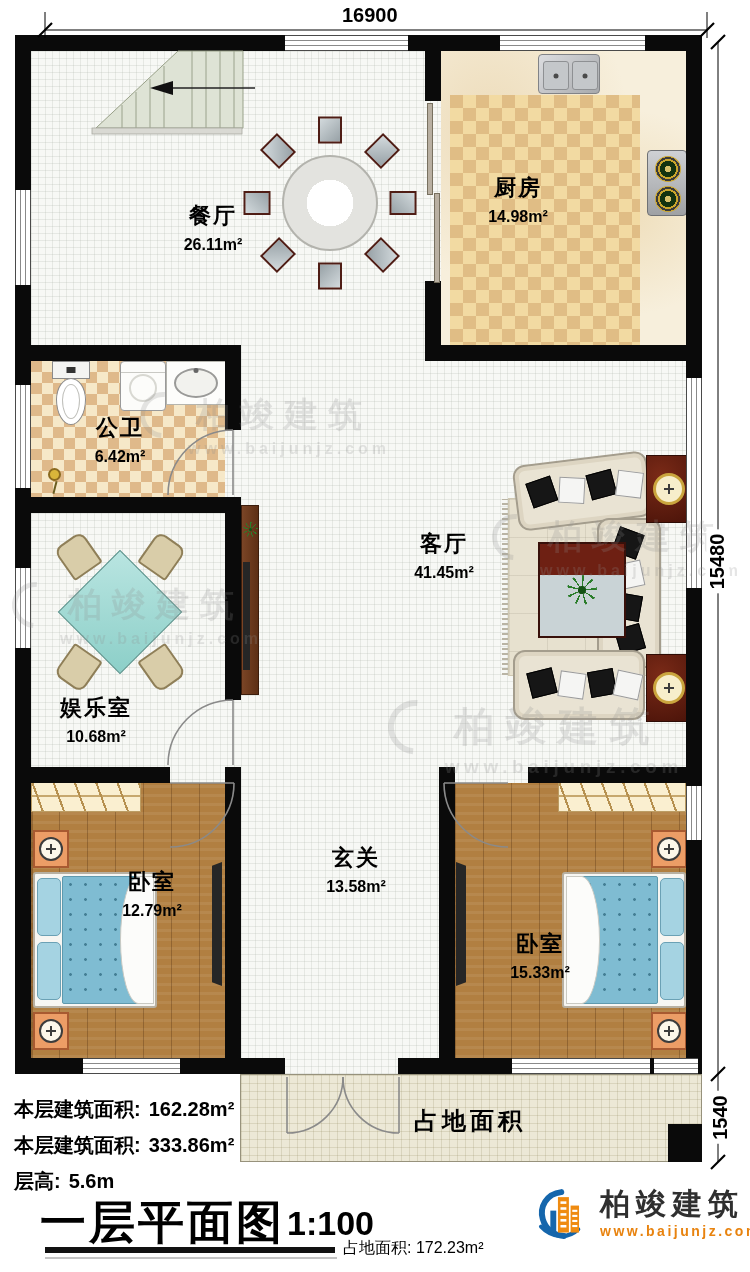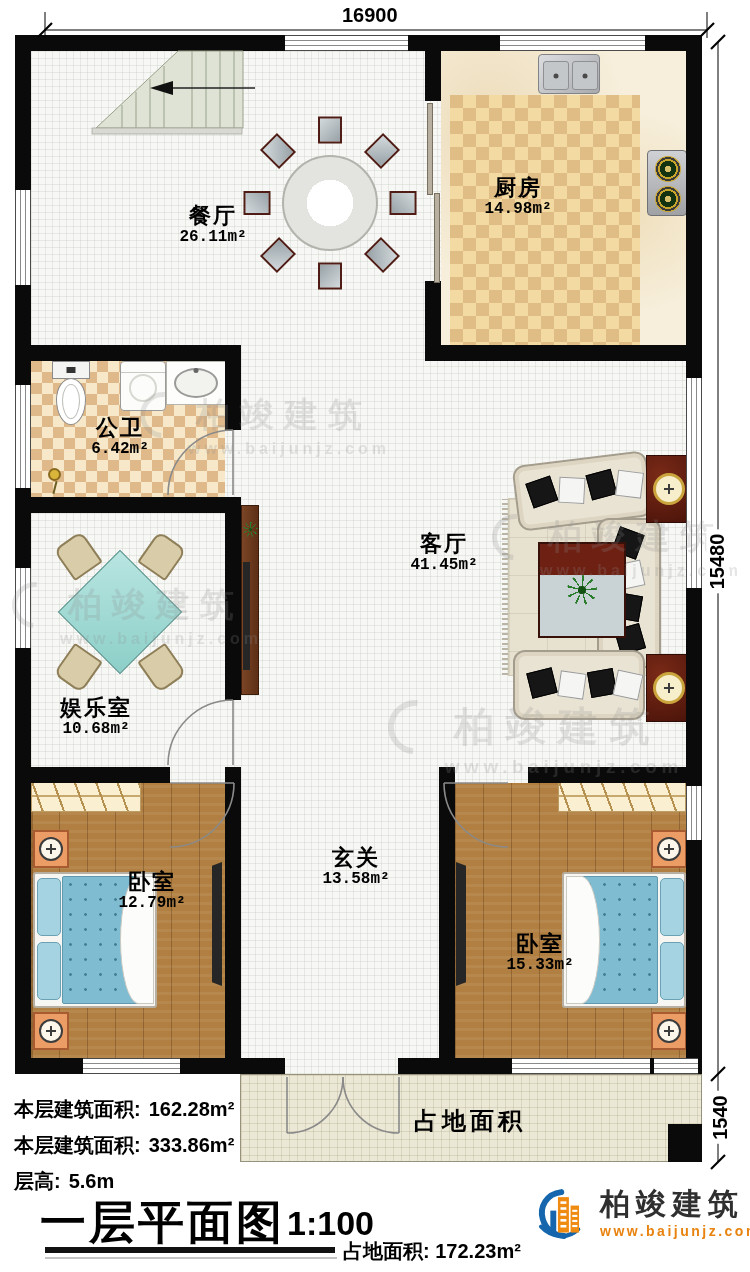--- a/index.html
+++ b/index.html
@@ -32,21 +32,21 @@
     background-image:linear-gradient(#8a8a8a,#8a8a8a),linear-gradient(#8a8a8a,#8a8a8a);
     background-size:100% 1px,100% 1px;background-position:0 4px,0 9px;background-repeat:no-repeat;}
   .win-v{position:absolute;width:16px;background:#fff;z-index:41;box-sizing:border-box;
     border-left:1.6px solid #4a4a4a;border-right:1.6px solid #4a4a4a;
     background-image:linear-gradient(90deg,#8a8a8a,#8a8a8a),linear-gradient(90deg,#8a8a8a,#8a8a8a);
     background-size:1px 100%,1px 100%;background-position:4px 0,9px 0;background-repeat:no-repeat;}
   .slide-panel{position:absolute;background:#b9b0a2;border:1px solid #77705f;z-index:42;box-sizing:border-box;}
   
   .room-label{position:absolute;z-index:50;text-align:center;transform:translateX(-50%);white-space:nowrap;}
   .rname{font-size:22px;font-weight:bold;line-height:1.05;letter-spacing:2px;}
-  .rarea{font-size:16px;font-weight:bold;margin-top:1px;letter-spacing:0;font-family:Liberation Mono, monospace;}
+  .rarea{font-size:16px;font-weight:bold;margin-top:9px;letter-spacing:0;}
   .porch-name{font-size:24px;letter-spacing:4px;}
   .dim{position:absolute;font-size:20px;font-weight:bold;z-index:60;background:#fff;padding:0 4px;white-space:nowrap;}
   .dim-v{transform:rotate(-90deg);transform-origin:center;}
   
   .dtable{position:absolute;width:96px;height:96px;border-radius:50%;z-index:11;
     background:radial-gradient(circle,#ffffff 0 36%, #e3e3df 36% 72%, #c9c9c4 72%);border:2px solid #b3b3ad;box-sizing:border-box;}
   .dchair{position:absolute;width:24px;height:27px;z-index:10;box-sizing:border-box;
     background:linear-gradient(135deg,#d3dadd,#97a1a6);border:2.5px solid #4f1d15;}
   .etable{position:absolute;width:88px;height:88px;z-index:11;box-sizing:border-box;
     background:linear-gradient(135deg,#b9e5e1,#8ccfc8);border:1.5px solid #4e8d86;}
@@ -118,21 +118,21 @@
     border-bottom-color:transparent;border-radius:50%;transform:rotate(-40deg);flex:0 0 auto;}
   .wm-name{font-size:34px;font-weight:bold;letter-spacing:10px;white-space:nowrap;}
   .wm-url{font-size:16px;font-weight:bold;letter-spacing:4px;margin:2px 0 0 48px;white-space:nowrap;}
   
   .stat-row{position:absolute;font-size:20px;font-weight:bold;z-index:70;white-space:nowrap;}
   .stat-row .val{margin-left:8px;font-weight:bold;}
   .ftitle{position:absolute;font-size:46px;font-weight:bold;letter-spacing:3px;z-index:70;white-space:nowrap;}
   .fscale{position:absolute;font-size:34px;font-weight:bold;z-index:70;}
   .uline1{position:absolute;background:#111;z-index:70;}
   .uline2{position:absolute;background:#c4c4c4;z-index:70;}
-  .fland{position:absolute;font-size:20px;font-weight:bold;z-index:70;white-space:nowrap;}
+  .fland{position:absolute;font-size:16px;font-weight:normal;z-index:70;white-space:nowrap;}
   .brand{position:absolute;display:flex;align-items:center;gap:10px;z-index:70;}
   .brand-name{font-size:30px;font-weight:bold;letter-spacing:6px;color:#2f2f2f;line-height:1;white-space:nowrap;}
   .brand-url{font-size:14px;font-weight:bold;letter-spacing:2.5px;color:#e8830f;margin-top:4px;white-space:nowrap;}
 </style>
 </head>
 <body>
 
 <div>
 
   <div class="floor-grid" style="left:31px;top:51px;width:655px;height:1023px;"></div>

